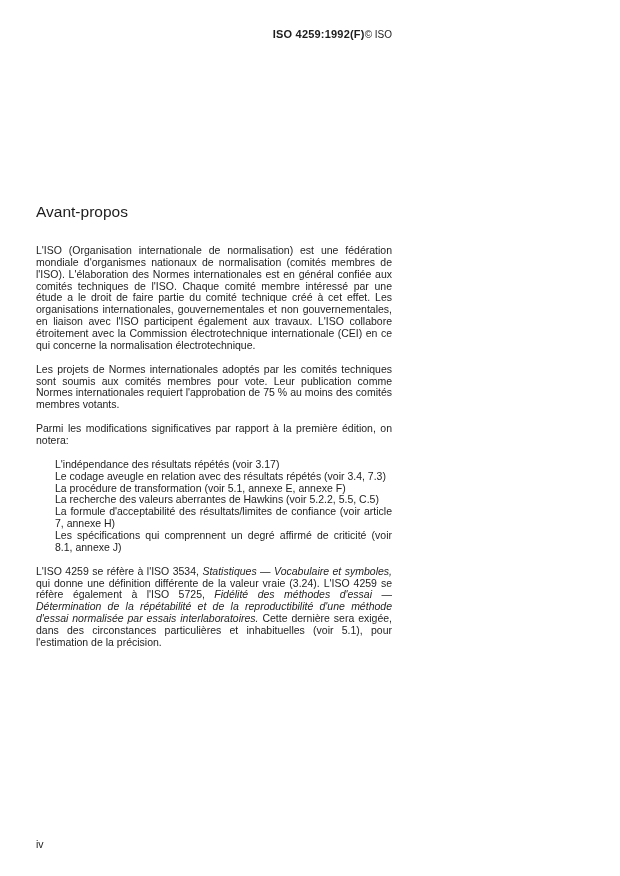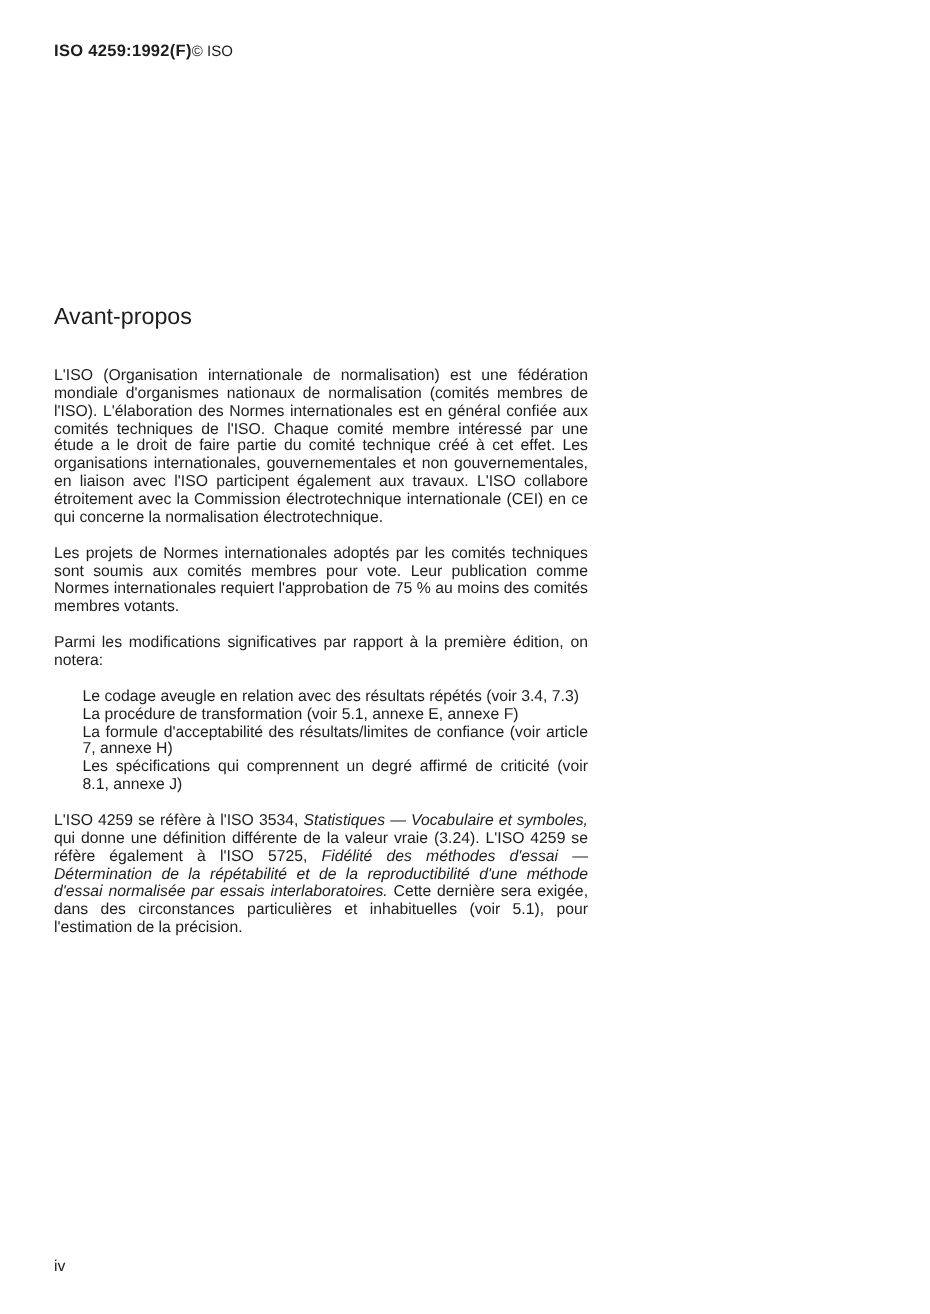--- a/index.html
+++ b/index.html
@@ -12,21 +12,21 @@
     font-family: "Liberation Sans", "DejaVu Sans", sans-serif;
     color: #1d1d1d;
     overflow: hidden;
   }
   .header-row {
     position: absolute;
     top: 28px;
     left: 36px;
     width: 356px;
     display: flex;
-    justify-content: flex-start;
+    justify-content: flex-end;
     align-items: baseline;
   }
   .doc-ref {
     font-size: 11px;
     font-weight: bold;
     letter-spacing: 0.2px;
   }
   .copyright {
     font-size: 10px;
   }
@@ -67,22 +67,24 @@
     <span class="doc-ref">ISO 4259:1992(F)</span>
     <span class="copyright">© ISO</span>
   </div>
 
   <h1 class="section-title">Avant-propos</h1>
 
   <div class="doc-body">
       <div class="paragraph"><span>L'ISO (Organisation internationale de normalisation) est une fédération mondiale d'organismes nationaux de normalisation (comités membres de l'ISO). L'élaboration des Normes internationales est en général confiée aux comités techniques de l'ISO. Chaque comité membre intéressé par une étude a le droit de faire partie du comité technique créé à cet effet. Les organisations internationales, gouvernementales et non gouvernementales, en liaison avec l'ISO participent également aux travaux. L'ISO collabore étroitement avec la Commission électrotechnique internationale (CEI) en ce qui concerne la normalisation électrotechnique.</span></div>
       <div class="paragraph"><span>Les projets de Normes internationales adoptés par les comités techniques sont soumis aux comités membres pour vote. Leur publication comme Normes internationales requiert l'approbation de 75 % au moins des comités membres votants.</span></div>
       <div class="paragraph"><span>Parmi les modifications significatives par rapport à la première édition, on notera:</span></div>
+      <div class="list-item"><span>L'indépendance des résultats répétés (voir 3.17)</span></div>
       <div class="list-item"><span>Le codage aveugle en relation avec des résultats répétés (voir 3.4, 7.3)</span></div>
       <div class="list-item"><span>La procédure de transformation (voir 5.1, annexe E, annexe F)</span></div>
+      <div class="list-item"><span>La recherche des valeurs aberrantes de Hawkins (voir 5.2.2, 5.5, C.5)</span></div>
       <div class="list-item"><span>La formule d'acceptabilité des résultats/limites de confiance (voir article 7, annexe H)</span></div>
       <div class="list-item"><span>Les spécifications qui comprennent un degré affirmé de criticité (voir 8.1, annexe J)</span></div>
       <div class="paragraph"><span>L'ISO 4259 se réfère à l'ISO 3534, </span><span class="italic">Statistiques — Vocabulaire et symboles,</span><span> qui donne une définition différente de la valeur vraie (3.24). L'ISO 4259 se réfère également à l'ISO 5725, </span><span class="italic">Fidélité des méthodes d'essai — Détermination de la répétabilité et de la reproductibilité d'une méthode d'essai normalisée par essais interlaboratoires.</span><span> Cette dernière sera exigée, dans des circonstances particulières et inhabituelles (voir 5.1), pour l'estimation de la précision.</span></div>
     </div>
 
   <div class="page-number">iv</div>
 
 </div>
 
 </body></html>

